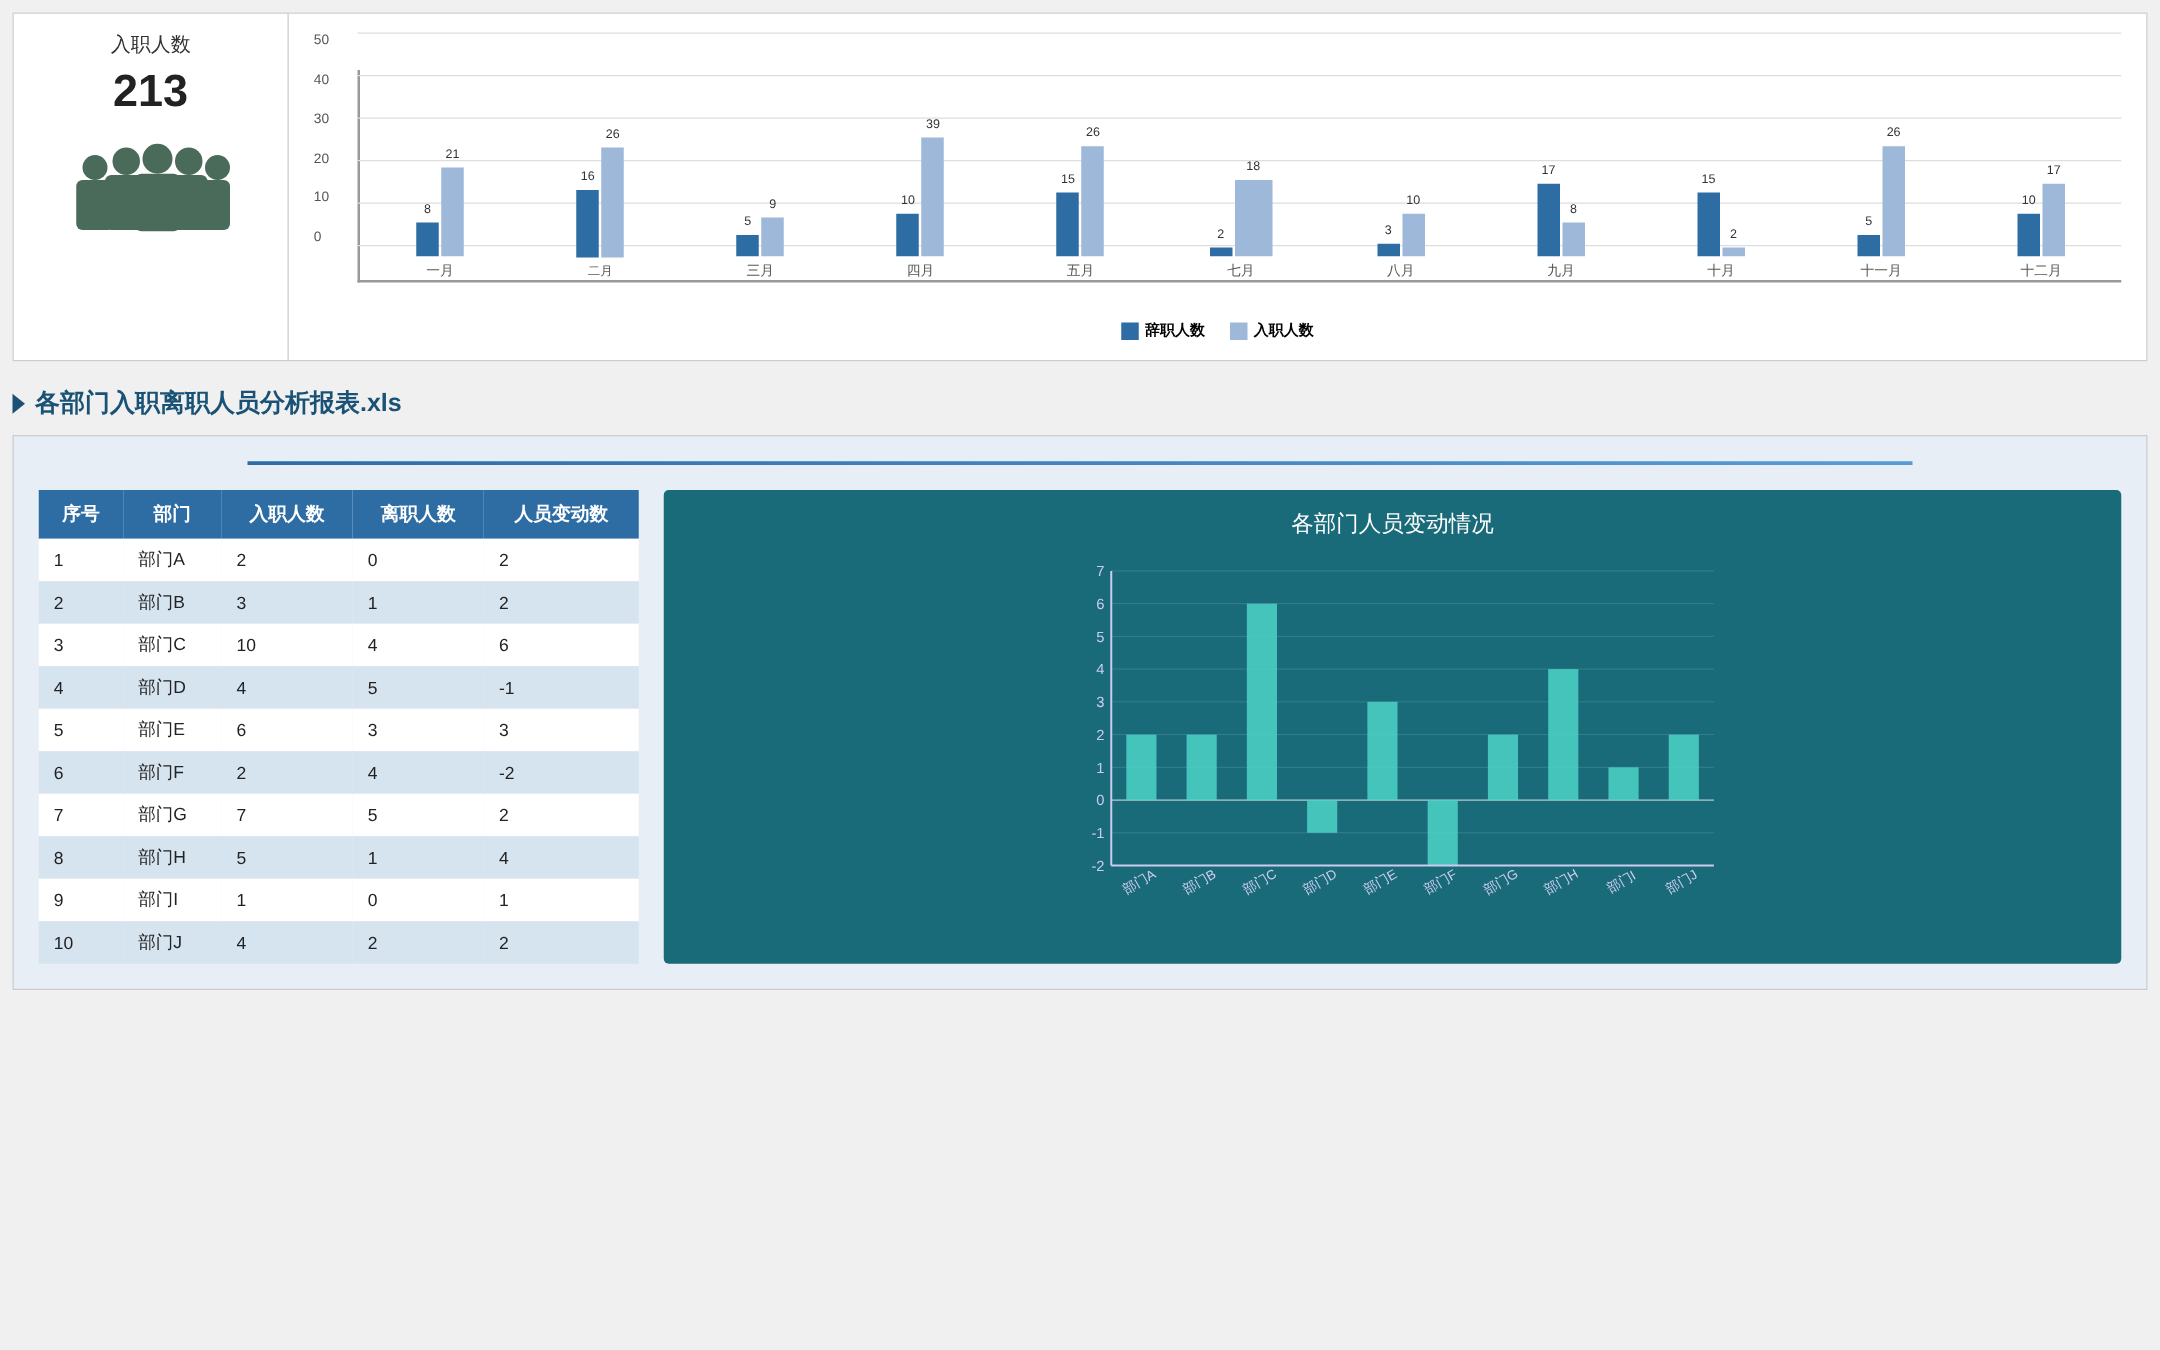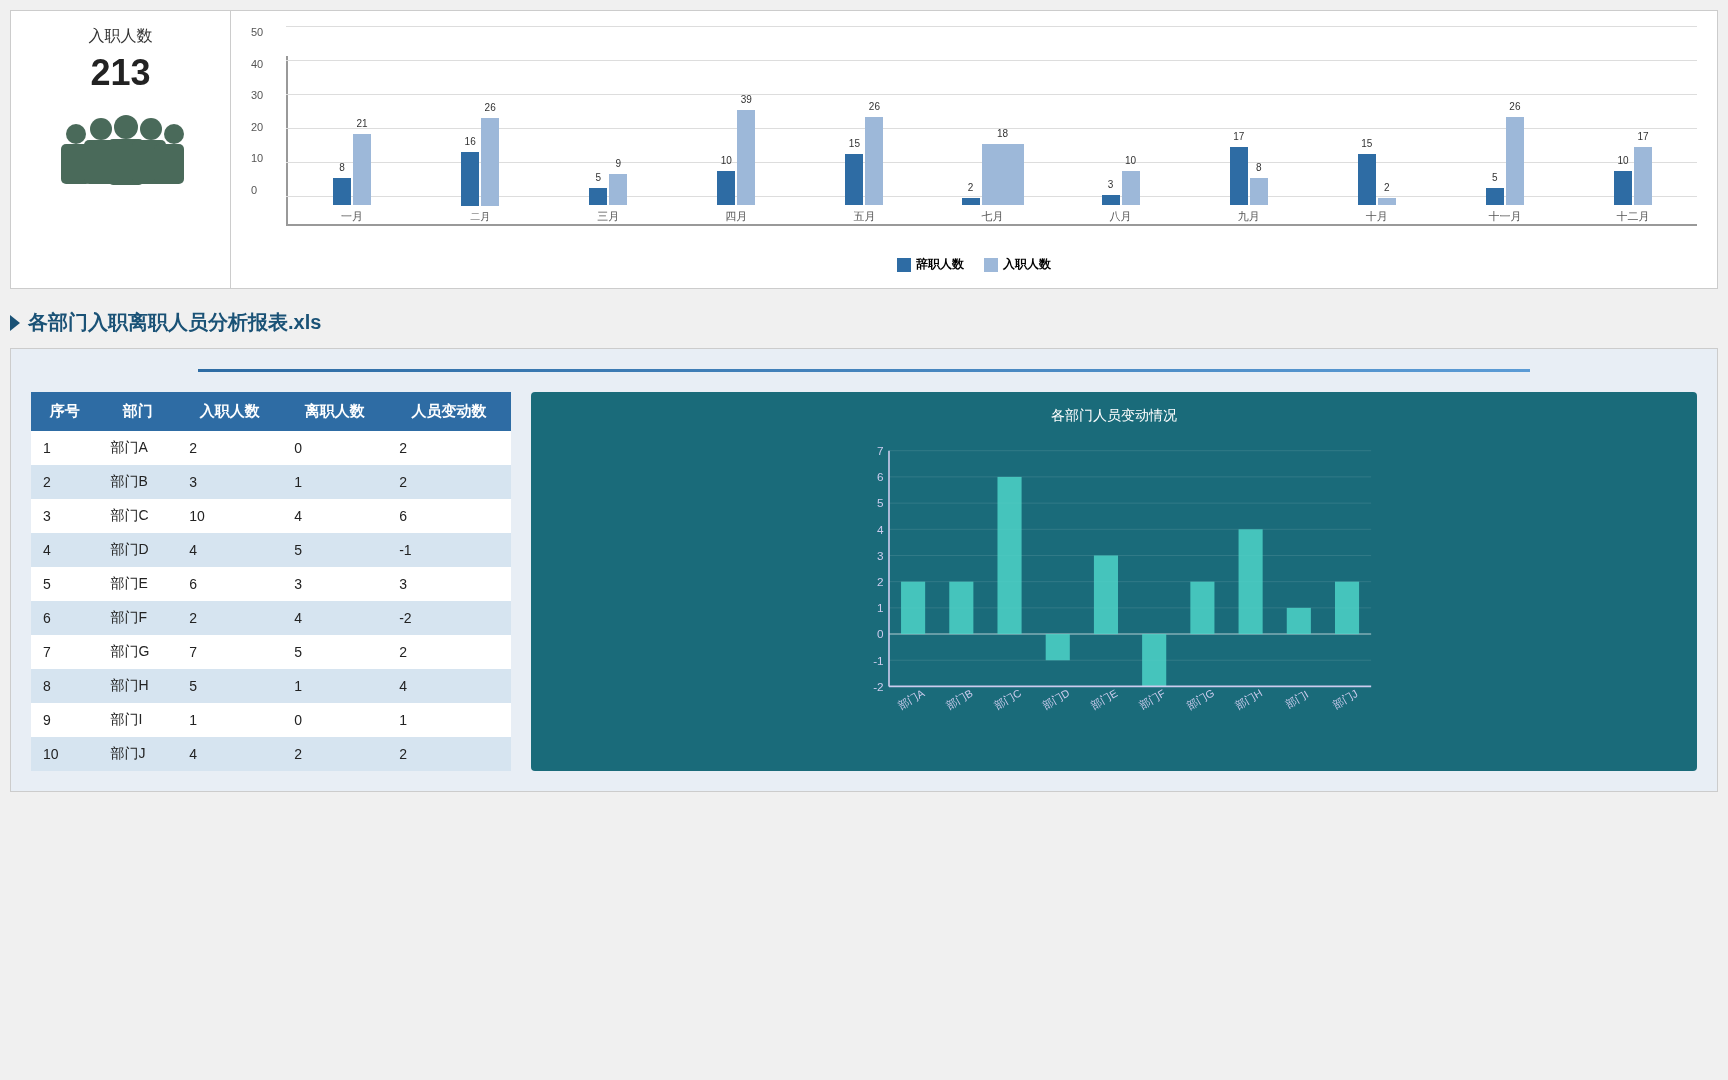--- a/index.html
+++ b/index.html
@@ -161,21 +161,21 @@
     .dept-chart {
       flex: 1;
       background: #1a6b7a;
       border-radius: 4px;
       padding: 15px 20px;
       position: relative;
     }
 
     .dept-chart-title {
       text-align: center;
-      font-size: 14px;
+      font-size: 18px;
       color: #fff;
       margin-bottom: 15px;
     }
 
     .dept-bar-area {
       position: relative;
       height: 300px;
     }
 
     .dept-bar-svg {
@@ -279,21 +279,21 @@
                   <span style="position:absolute;top:-16px;left:50%;transform:translateX(-50%);font-size:10px;white-space:nowrap;color:#333;">26</span>
                 </div>
               </div>
               <div style="font-size:11px;color:#555;margin-top:4px;">五月</div>
             </div>
             <div style="display:flex;flex-direction:column;align-items:center;flex:1;">
               <div style="display:flex;align-items:flex-end;gap:2px;">
                 <div style="position:relative;width:18px;height:6.8px;background:#2e6ca4;">
                   <span style="position:absolute;top:-16px;left:50%;transform:translateX(-50%);font-size:10px;white-space:nowrap;color:#333;">2</span>
                 </div>
-                <div style="position:relative;width:42px;height:61.199999999999996px;background:#9db8d9;">
+                <div style="position:relative;width:30px;height:61.199999999999996px;background:#9db8d9;">
                   <span style="position:absolute;top:-16px;left:50%;transform:translateX(-50%);font-size:10px;white-space:nowrap;color:#333;">18</span>
                 </div>
               </div>
               <div style="font-size:11px;color:#555;margin-top:4px;">七月</div>
             </div>
             <div style="display:flex;flex-direction:column;align-items:center;flex:1;">
               <div style="display:flex;align-items:flex-end;gap:2px;">
                 <div style="position:relative;width:18px;height:10.2px;background:#2e6ca4;">
                   <span style="position:absolute;top:-16px;left:50%;transform:translateX(-50%);font-size:10px;white-space:nowrap;color:#333;">3</span>
                 </div>

